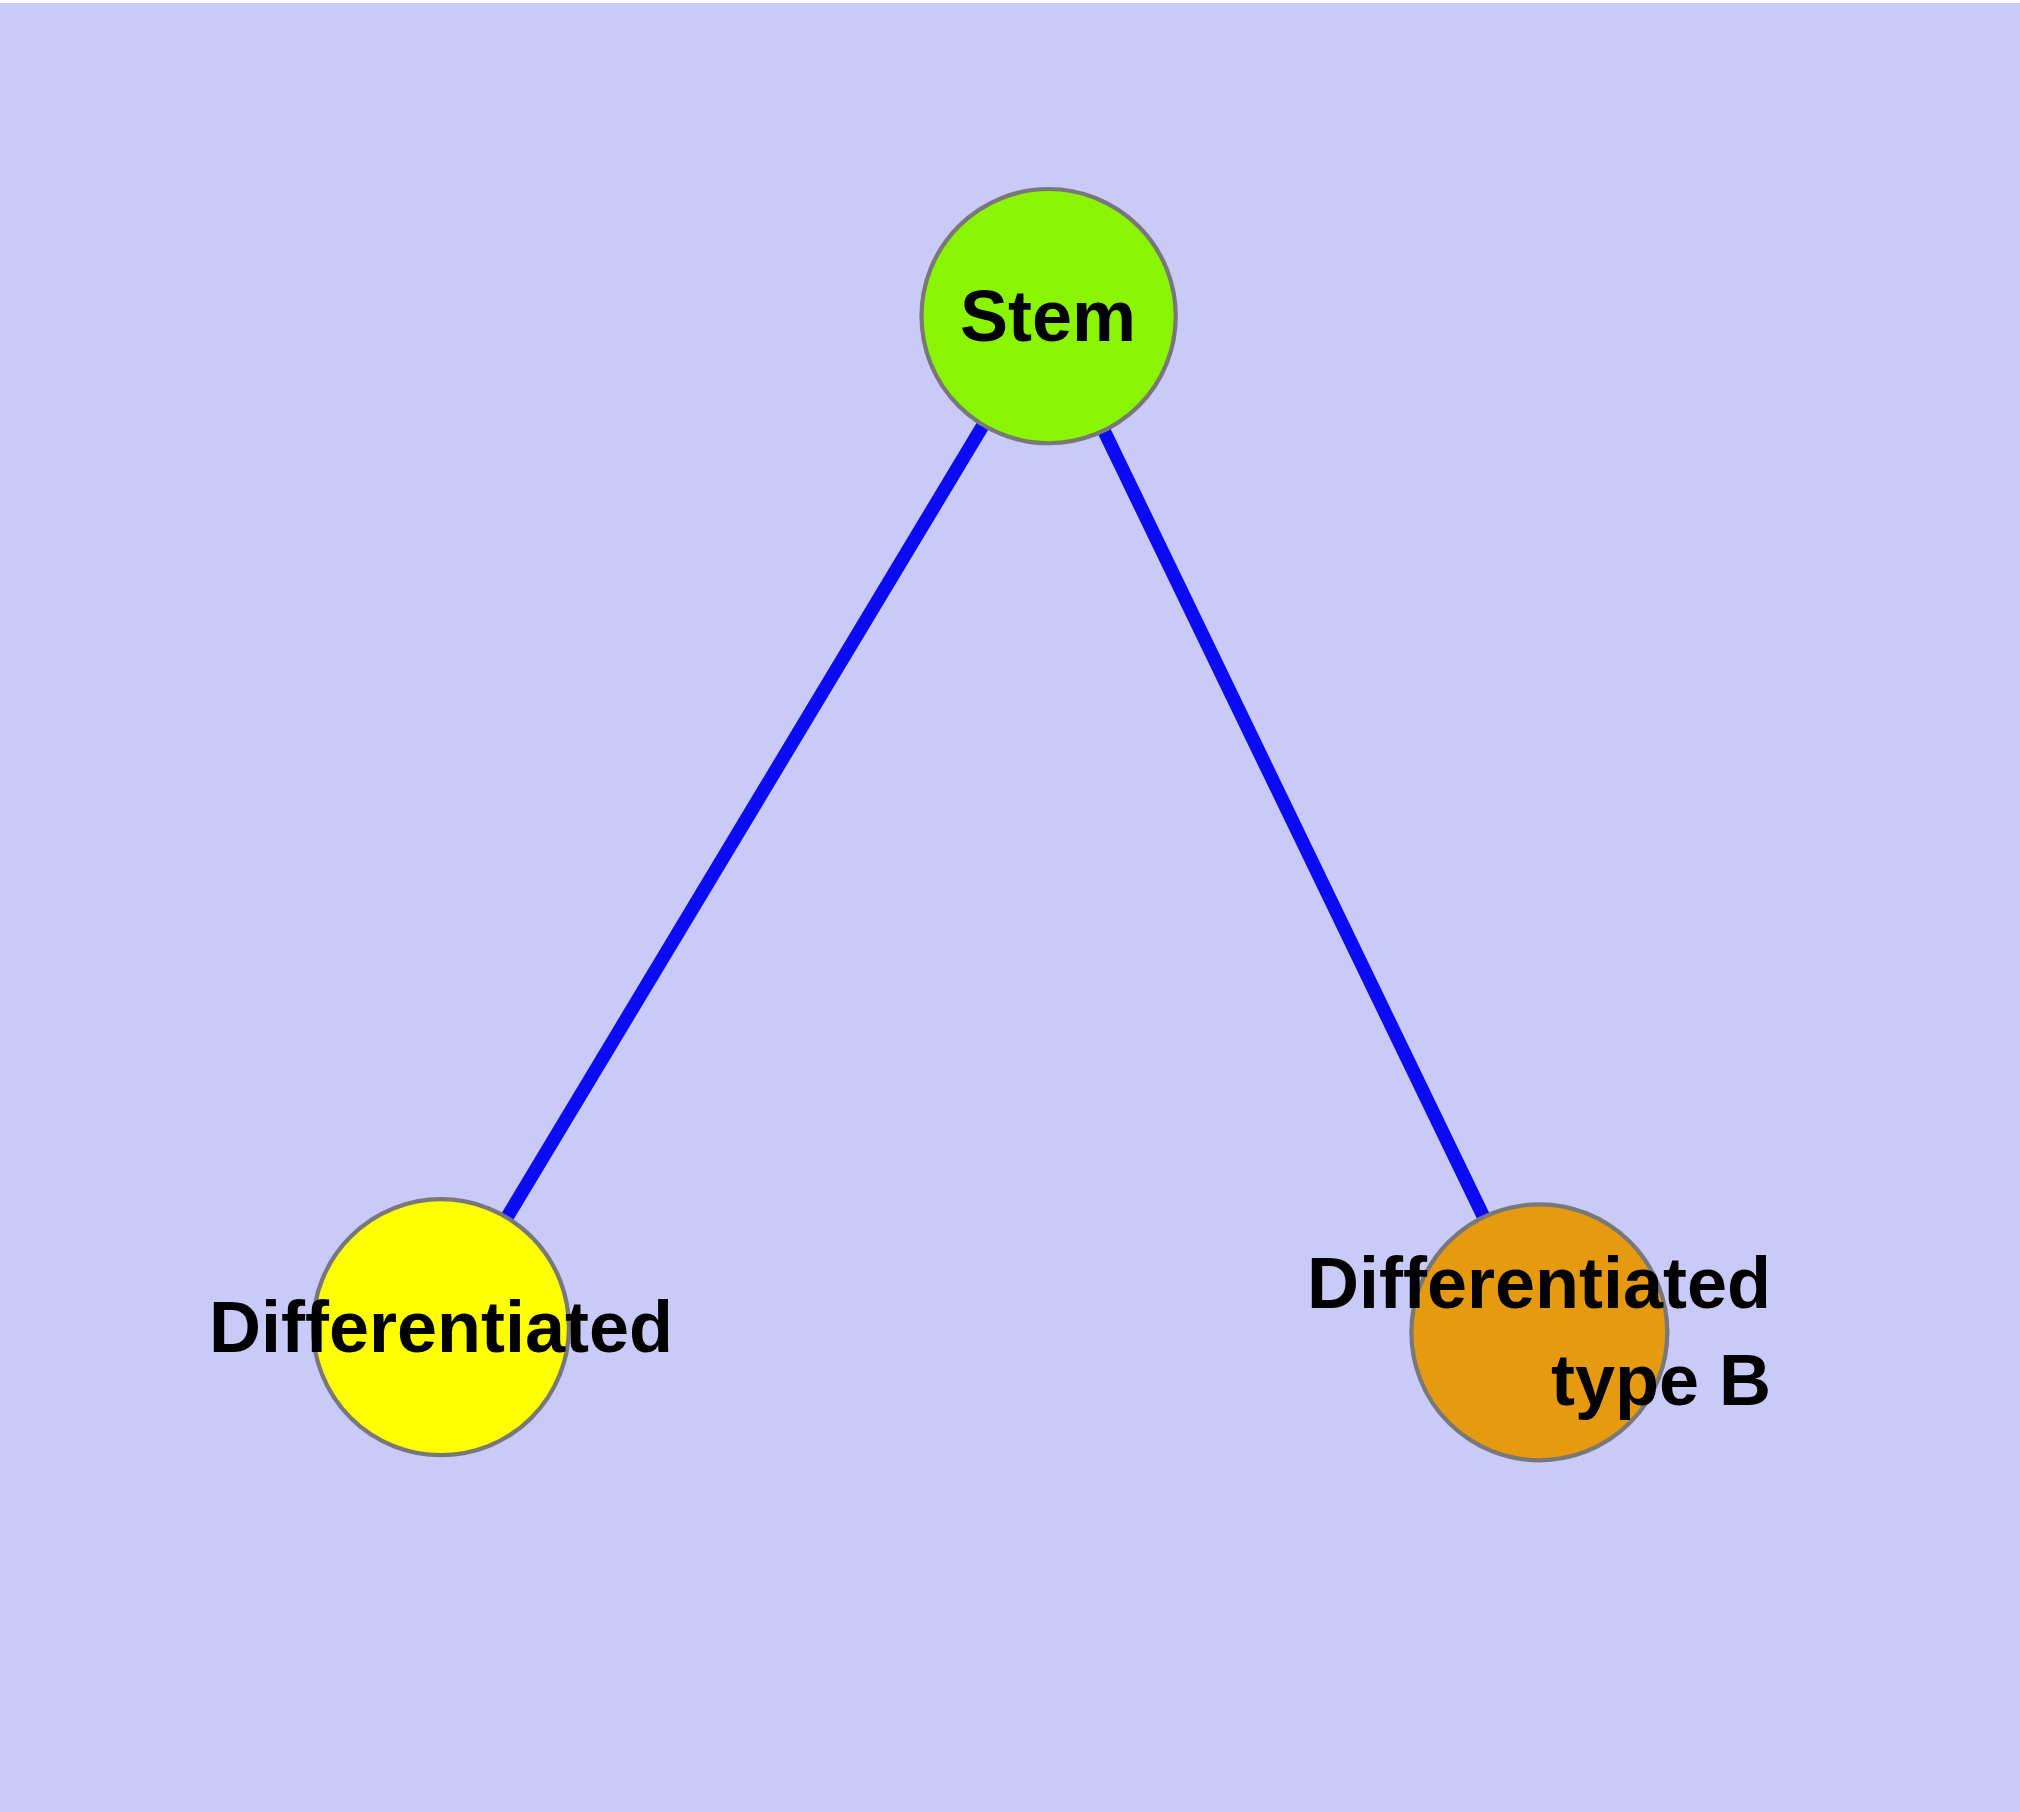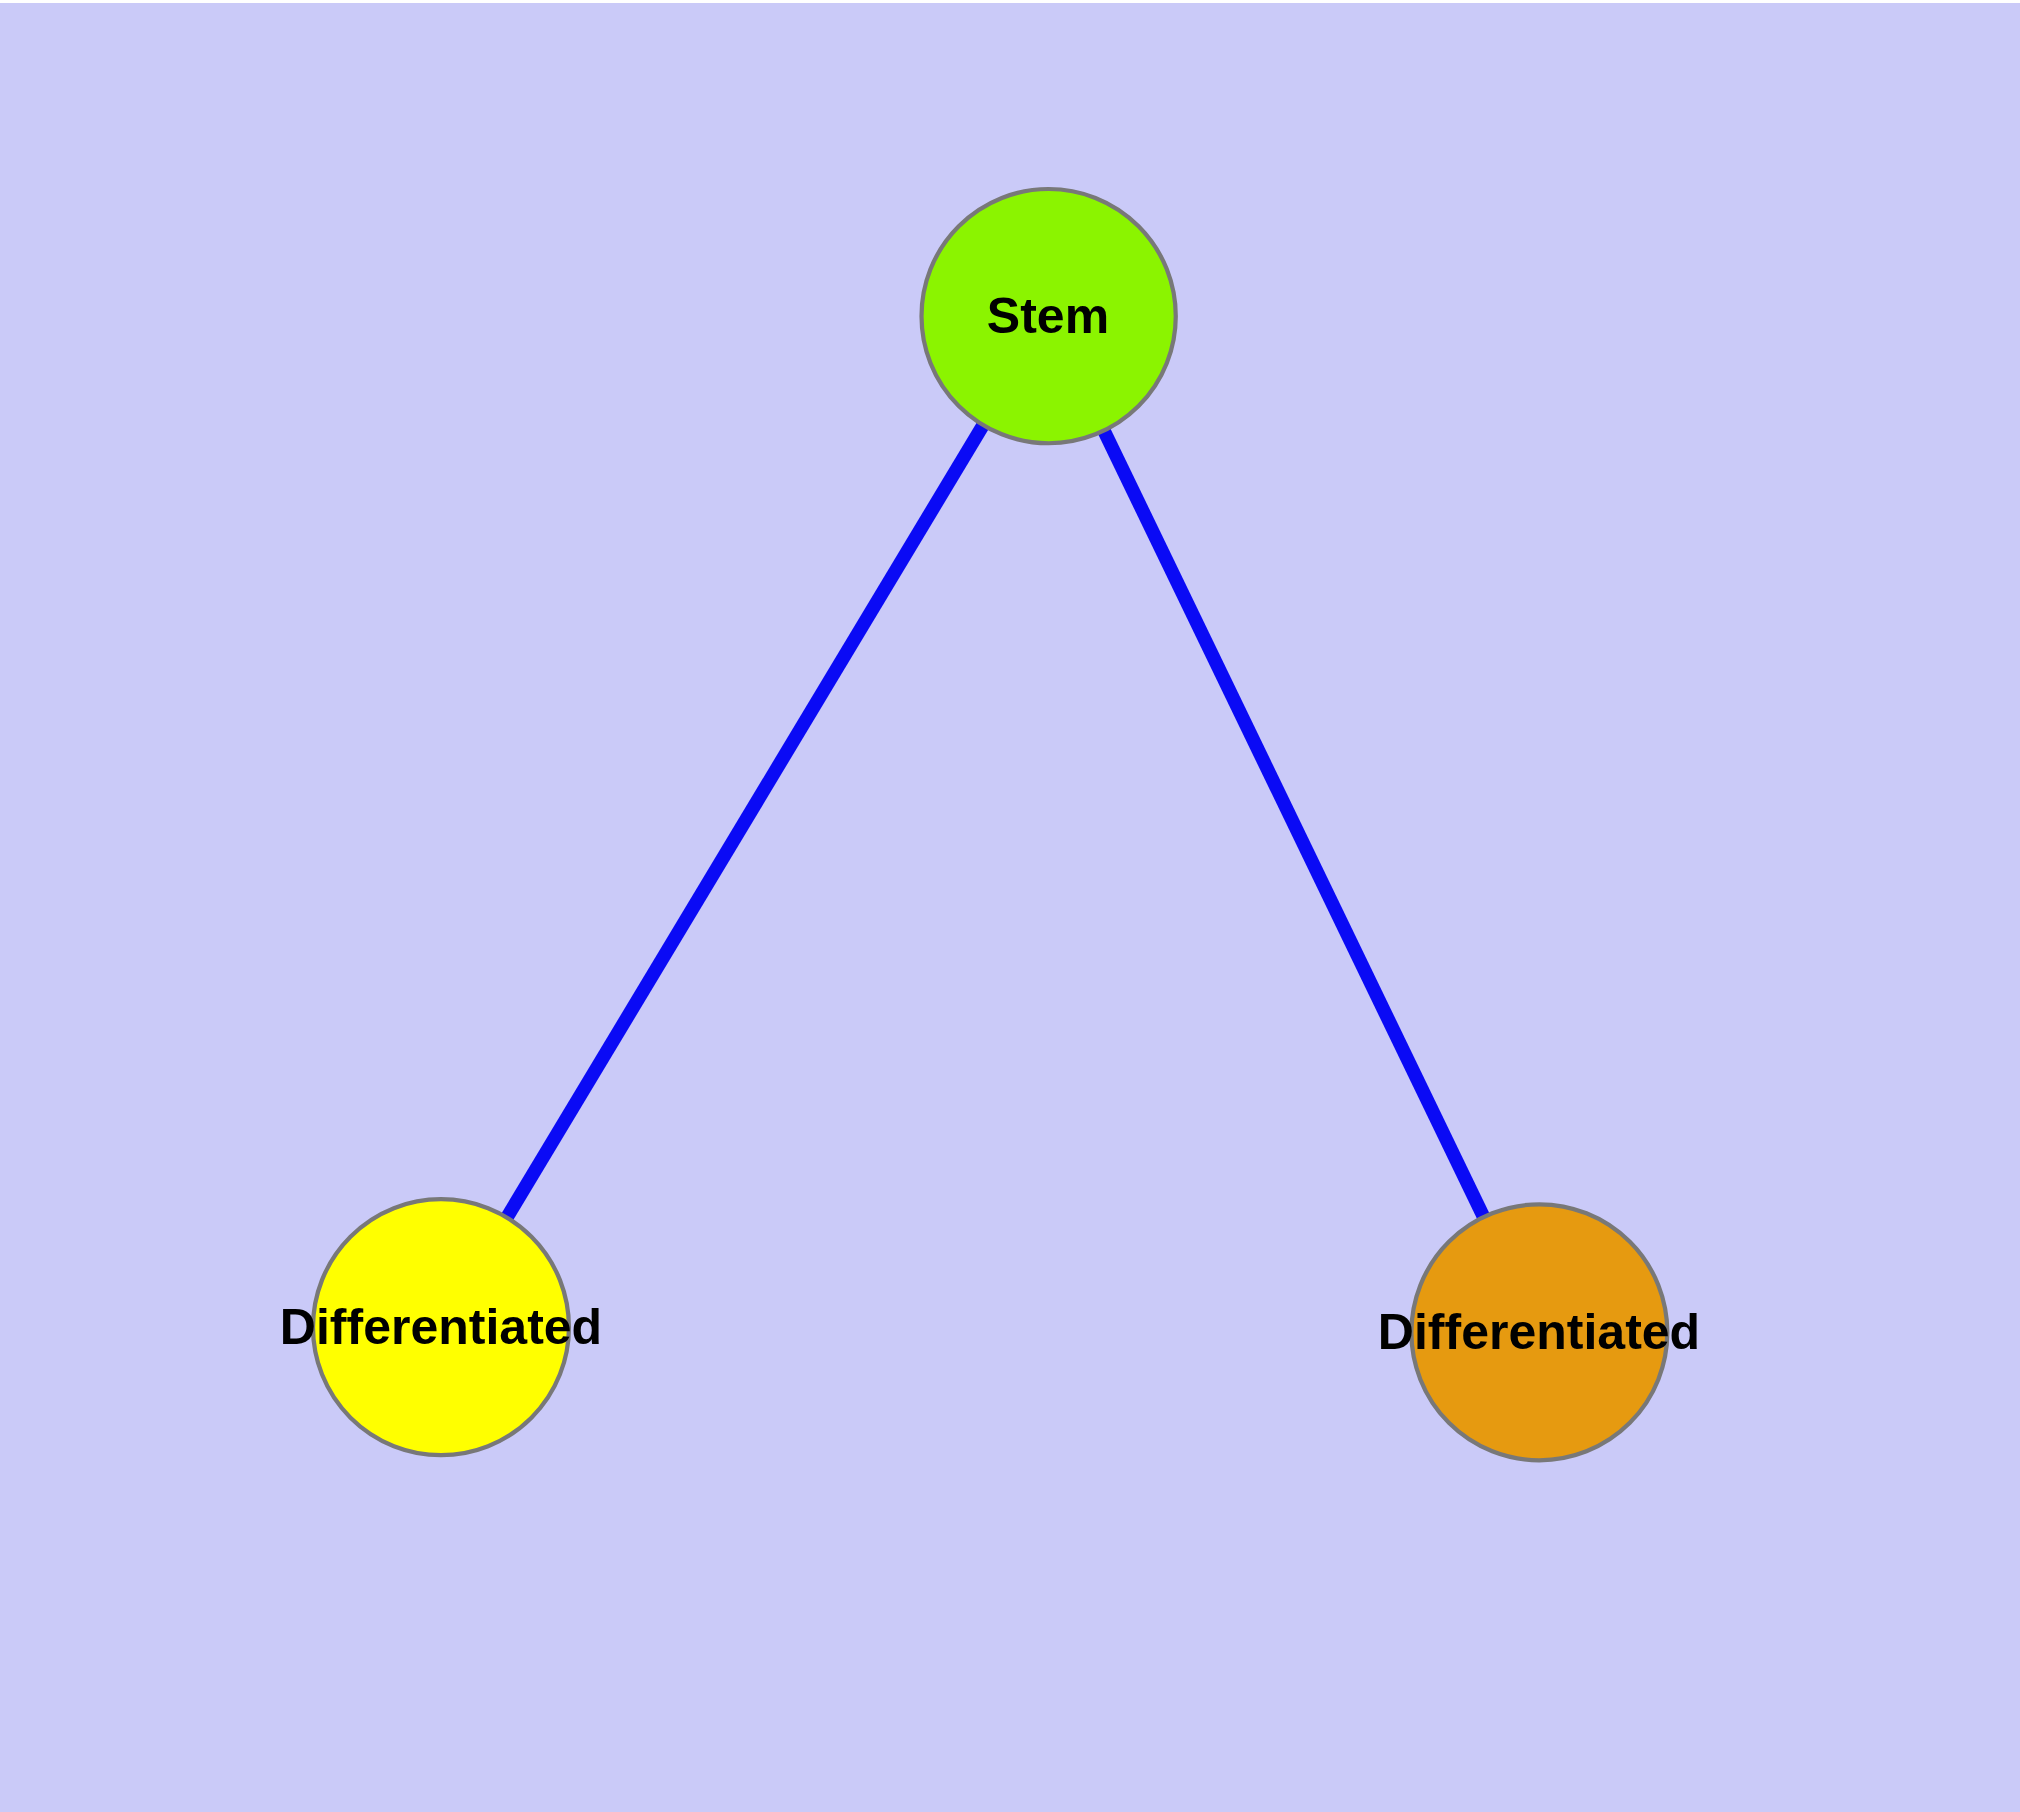--- a/index.html
+++ b/index.html
@@ -31,21 +31,21 @@
     width: 100%;
     height: 100%;
     z-index: 1;
   }
   .node-label {
     position: absolute;
     transform: translate(-50%, -50%);
     z-index: 2;
     text-align: right;
     font-weight: bold;
-    font-size: 50px;
+    font-size: 72px;
     line-height: 97px;
     color: #000000;
     white-space: nowrap;
   }
 </style>
 </head>
 <body>
 
 <div id="canvas" style="width: 2021px; height: 1812px; background: rgb(202, 202, 248);">
   <div id="top-strip" style="background: rgb(255, 255, 255);"></div>
@@ -61,15 +61,16 @@
   <div class="node-label" id="label-stem" style="left: 1048px; top: 316px; color: rgb(0, 0, 0);">
     <div>Stem</div>
   </div>
 
   <div class="node-label" id="label-diff-a" style="left: 441px; top: 1327px; color: rgb(0, 0, 0);">
     <div>Differentiated</div>
   </div>
 
   <div class="node-label" id="label-diff-b" style="left: 1539px; top: 1332px; color: rgb(0, 0, 0);">
     <div>Differentiated</div>
+    <div>type B</div>
   </div>
 </div>
 
 
 </body></html>

